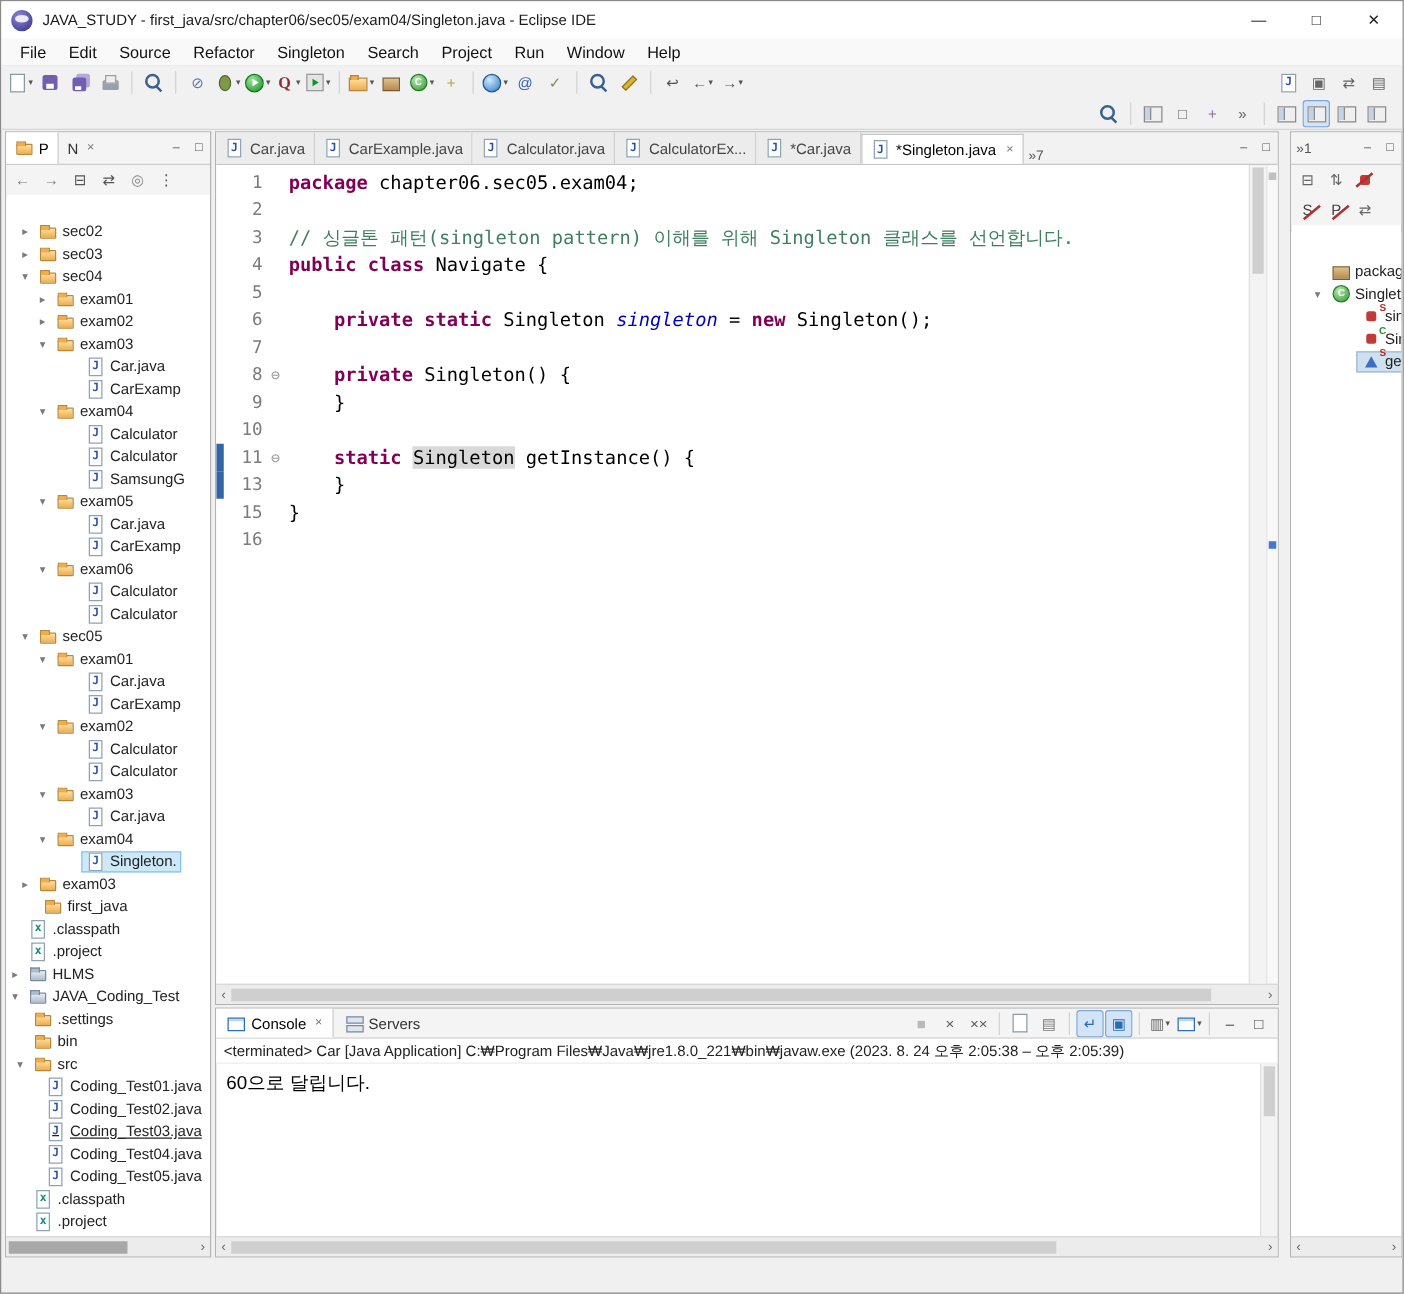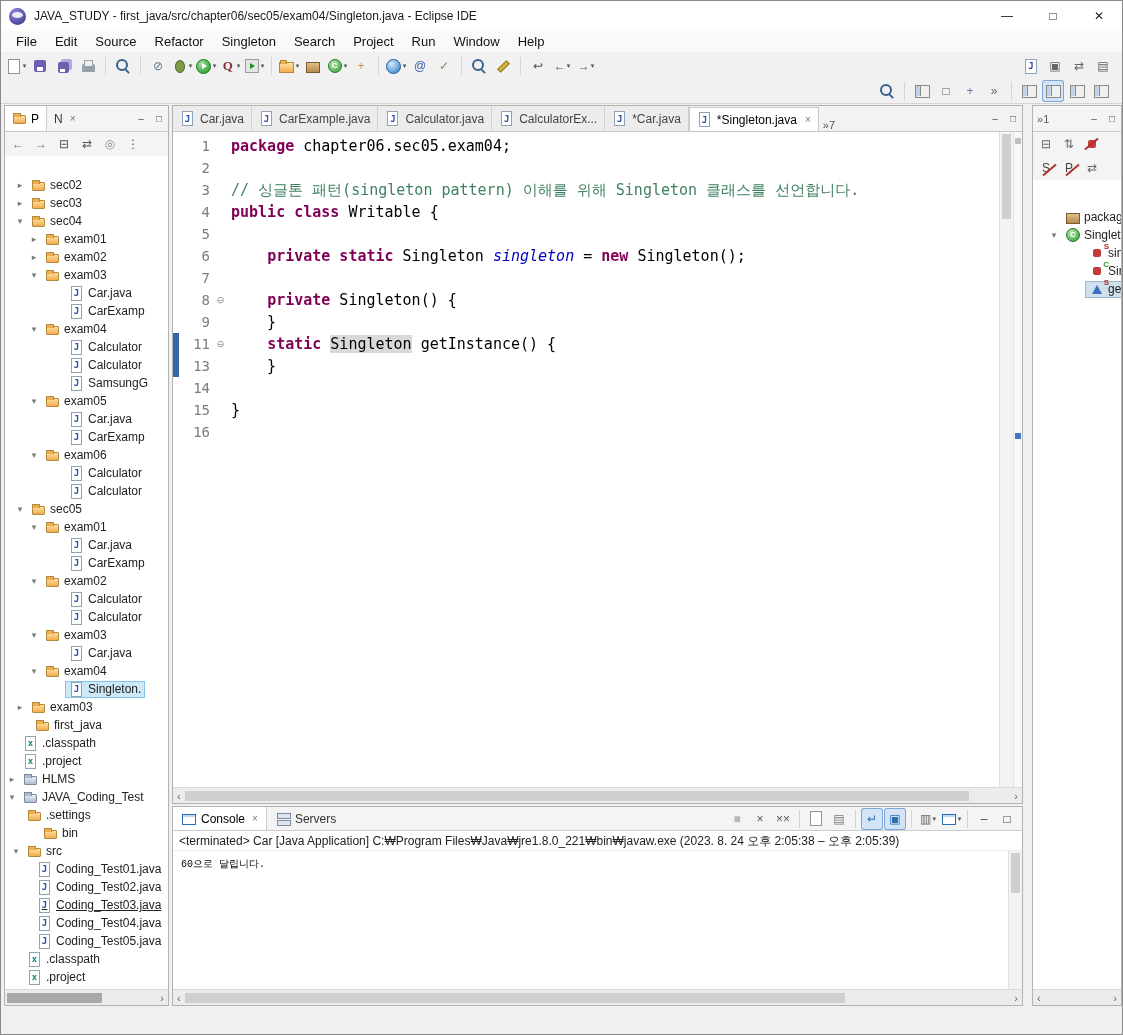--- a/index.html
+++ b/index.html
@@ -135,21 +135,21 @@
   .hsb .track .w95 { width:95%; }
 
   
   .console { position:absolute; left:0; top:701px; width:100%; height:200px; background:#fff; border:1px solid #b3b3b3; display:flex; flex-direction:column; }
   .chead { height:24px; display:flex; align-items:center; background:#f4f4f4; border-bottom:1px solid #ccc; }
   .ctab { display:flex; align-items:center; gap:4px; padding:0 8px; height:100%; font-size:12px; color:#333; }
   .ctab.sel { background:#fff; border-right:1px solid #ccc; color:#000; }
   .contools { margin-left:auto; display:flex; align-items:center; padding-right:4px; gap:1px; }
   .cmsg { height:20px; line-height:20px; font-size:12px; color:#222; padding-left:6px; background:#fff; border-bottom:1px solid #ededed; white-space:nowrap; overflow:hidden; }
   .cbody { flex:1; display:flex; overflow:hidden; }
-  .cout { flex:1; font-family:Liberation Mono, monospace; font-size:10px; padding:6px 8px; color:#000; }
+  .cout { flex:1; font-family:Liberation Sans, sans-serif; font-size:15px; padding:6px 8px; color:#000; }
   .console .hsb { position:static; flex:none; }
 
   
   .rpanel { left:1031px; top:104px; width:90px; height:901px; }
   .otree { position:absolute; top:80px; left:0; right:0; bottom:16px; overflow:hidden; padding-top:22px; background:#fff; }
   .orow .twrap { gap:3px; }
   .orow.osel .twrap { background:#cfe1ee; border-color:#9ab8cf; }
   .oicw { position:relative; width:16px; height:14px; display:inline-flex; align-items:center; flex:none; }
   .dec { position:absolute; top:-4px; right:-4px; font:bold 8px "Liberation Sans", sans-serif; }
   .dec-s { color:#b03030; }
@@ -604,21 +604,21 @@
             <span class="tlabel">JAVA_Coding_Test</span>
           </span>
         </div>
         <div class="trow" style="padding-left: 4px;">
           <span class="tarrow"></span>
           <span class="twrap">
             <span class="tic ic-folder"></span>
             <span class="tlabel">.settings</span>
           </span>
         </div>
-        <div class="trow" style="padding-left: 20px;">
+        <div class="trow" style="padding-left: 4px;">
           <span class="tarrow"></span>
           <span class="twrap">
             <span class="tic ic-folder"></span>
             <span class="tlabel">bin</span>
           </span>
         </div>
         <div class="trow" style="padding-left: 4px;">
           <span class="tarrow">▾</span>
           <span class="twrap">
             <span class="tic ic-folder"></span>
@@ -734,21 +734,21 @@
             <div class="cl">
               <span class="ann"></span>
               <span class="ln">3</span>
               <span class="fold"></span>
               <span class="ct"><span class="cm">// 싱글톤 패턴(singleton pattern) 이해를 위해 Singleton 클래스를 선언합니다.</span></span>
             </div>
             <div class="cl">
               <span class="ann"></span>
               <span class="ln">4</span>
               <span class="fold"></span>
-              <span class="ct"><span class="kw">public class</span><span class="pl"> Writable {</span></span>
+              <span class="ct"><span class="kw">public class</span><span class="pl"> Navigate {</span></span>
             </div>
             <div class="cl">
               <span class="ann"></span>
               <span class="ln">5</span>
               <span class="fold"></span>
               <span class="ct"></span>
             </div>
             <div class="cl">
               <span class="ann"></span>
               <span class="ln">6</span>
@@ -765,38 +765,38 @@
               <span class="ann"></span>
               <span class="ln">8</span>
               <span class="fold">⊖</span>
               <span class="ct"><span class="pl">    </span><span class="kw">private</span><span class="pl"> Singleton() {</span></span>
             </div>
             <div class="cl">
               <span class="ann"></span>
               <span class="ln">9</span>
               <span class="fold"></span>
               <span class="ct"><span class="pl">    }</span></span>
+            </div>
+            <div class="cl">
+              <span class="ann"></span>
+              <span class="ln">10</span>
+              <span class="fold"></span>
+              <span class="ct"></span>
             </div>
             <div class="cl">
               <span class="ann range"></span>
               <span class="ln">11</span>
               <span class="fold">⊖</span>
               <span class="ct"><span class="pl">    </span><span class="kw">static</span><span class="pl"> </span><span class="occ">Singleton</span><span class="pl"> getInstance() {</span></span>
             </div>
             <div class="cl">
               <span class="ann range"></span>
               <span class="ln">13</span>
               <span class="fold"></span>
               <span class="ct"><span class="pl">    }</span></span>
-            </div>
-            <div class="cl">
-              <span class="ann"></span>
-              <span class="ln">14</span>
-              <span class="fold"></span>
-              <span class="ct"></span>
             </div>
             <div class="cl">
               <span class="ann"></span>
               <span class="ln">15</span>
               <span class="fold"></span>
               <span class="ct"><span class="pl">}</span></span>
             </div>
             <div class="cl">
               <span class="ann"></span>
               <span class="ln">16</span>

